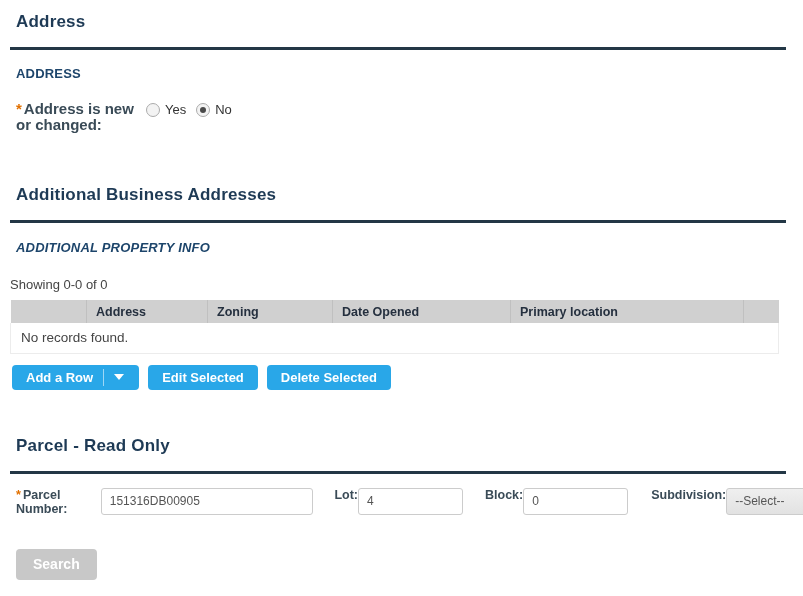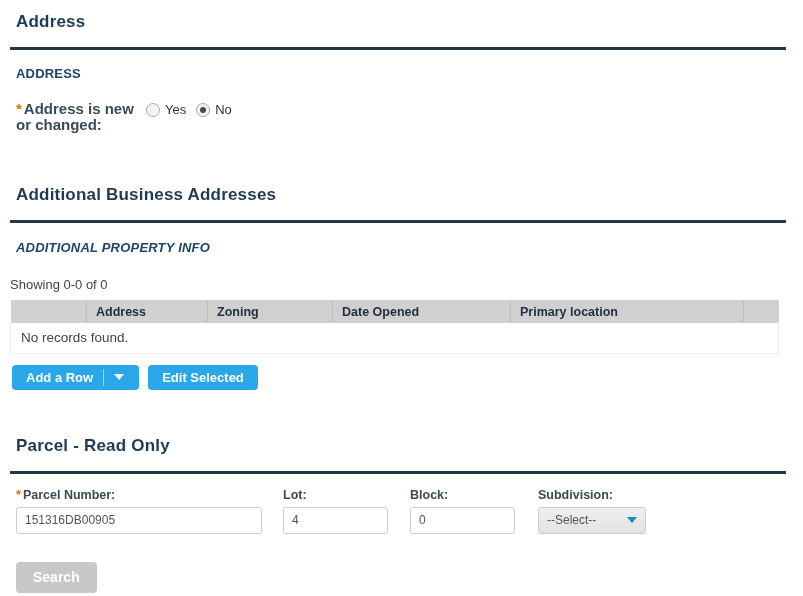--- a/index.html
+++ b/index.html
@@ -85,21 +85,21 @@
     margin: 0 0 0 10px;
   }
   .btn-split .caret-zone { padding: 0 11px 0 10px; display: flex; align-items: center; }
   .caret-down-white {
     width: 0; height: 0; border-left: 5px solid transparent;
     border-right: 5px solid transparent; border-top: 6px solid #ffffff;
   }
 
   
   .fields-row { display: flex; margin: 14px 0 0 16px; }
-  .field { display: flex; flex-direction: column; }
+  .field { display: flex; flex-direction: row; }
   .field-label {
     font-size: 12.5px; font-weight: bold; color: #3a4b57; margin-bottom: 5px;
   }
   .text-input {
     height: 27px; border: 1px solid #cccccc; border-radius: 3px;
     font-family: "Liberation Sans", sans-serif;
     font-size: 12px; color: #555; padding: 0 8px; background: #fff;
   }
   .w-parcel { width: 246px; margin-right: 21px; }
   .w-lot { width: 105px; margin-right: 22px; }
@@ -190,20 +190,21 @@
 
   <div class="toolbar">
     <button class="btn-blue btn-split">
       <span>Add a Row</span>
       <span class="split-divider"></span>
       <span class="caret-zone">
         <span class="caret-down-white"></span>
       </span>
     </button>
     <button class="btn-blue">Edit Selected</button>
+    <button class="btn-blue">Delete Selected</button>
   </div>
 
   <div class="section-title mt-head3">Parcel - Read Only</div>
   <hr class="rule">
 
   <div class="fields-row">
     <div class="field">
       <div class="field-label">
         <span class="req">*</span><span>Parcel Number:</span>
       </div>

